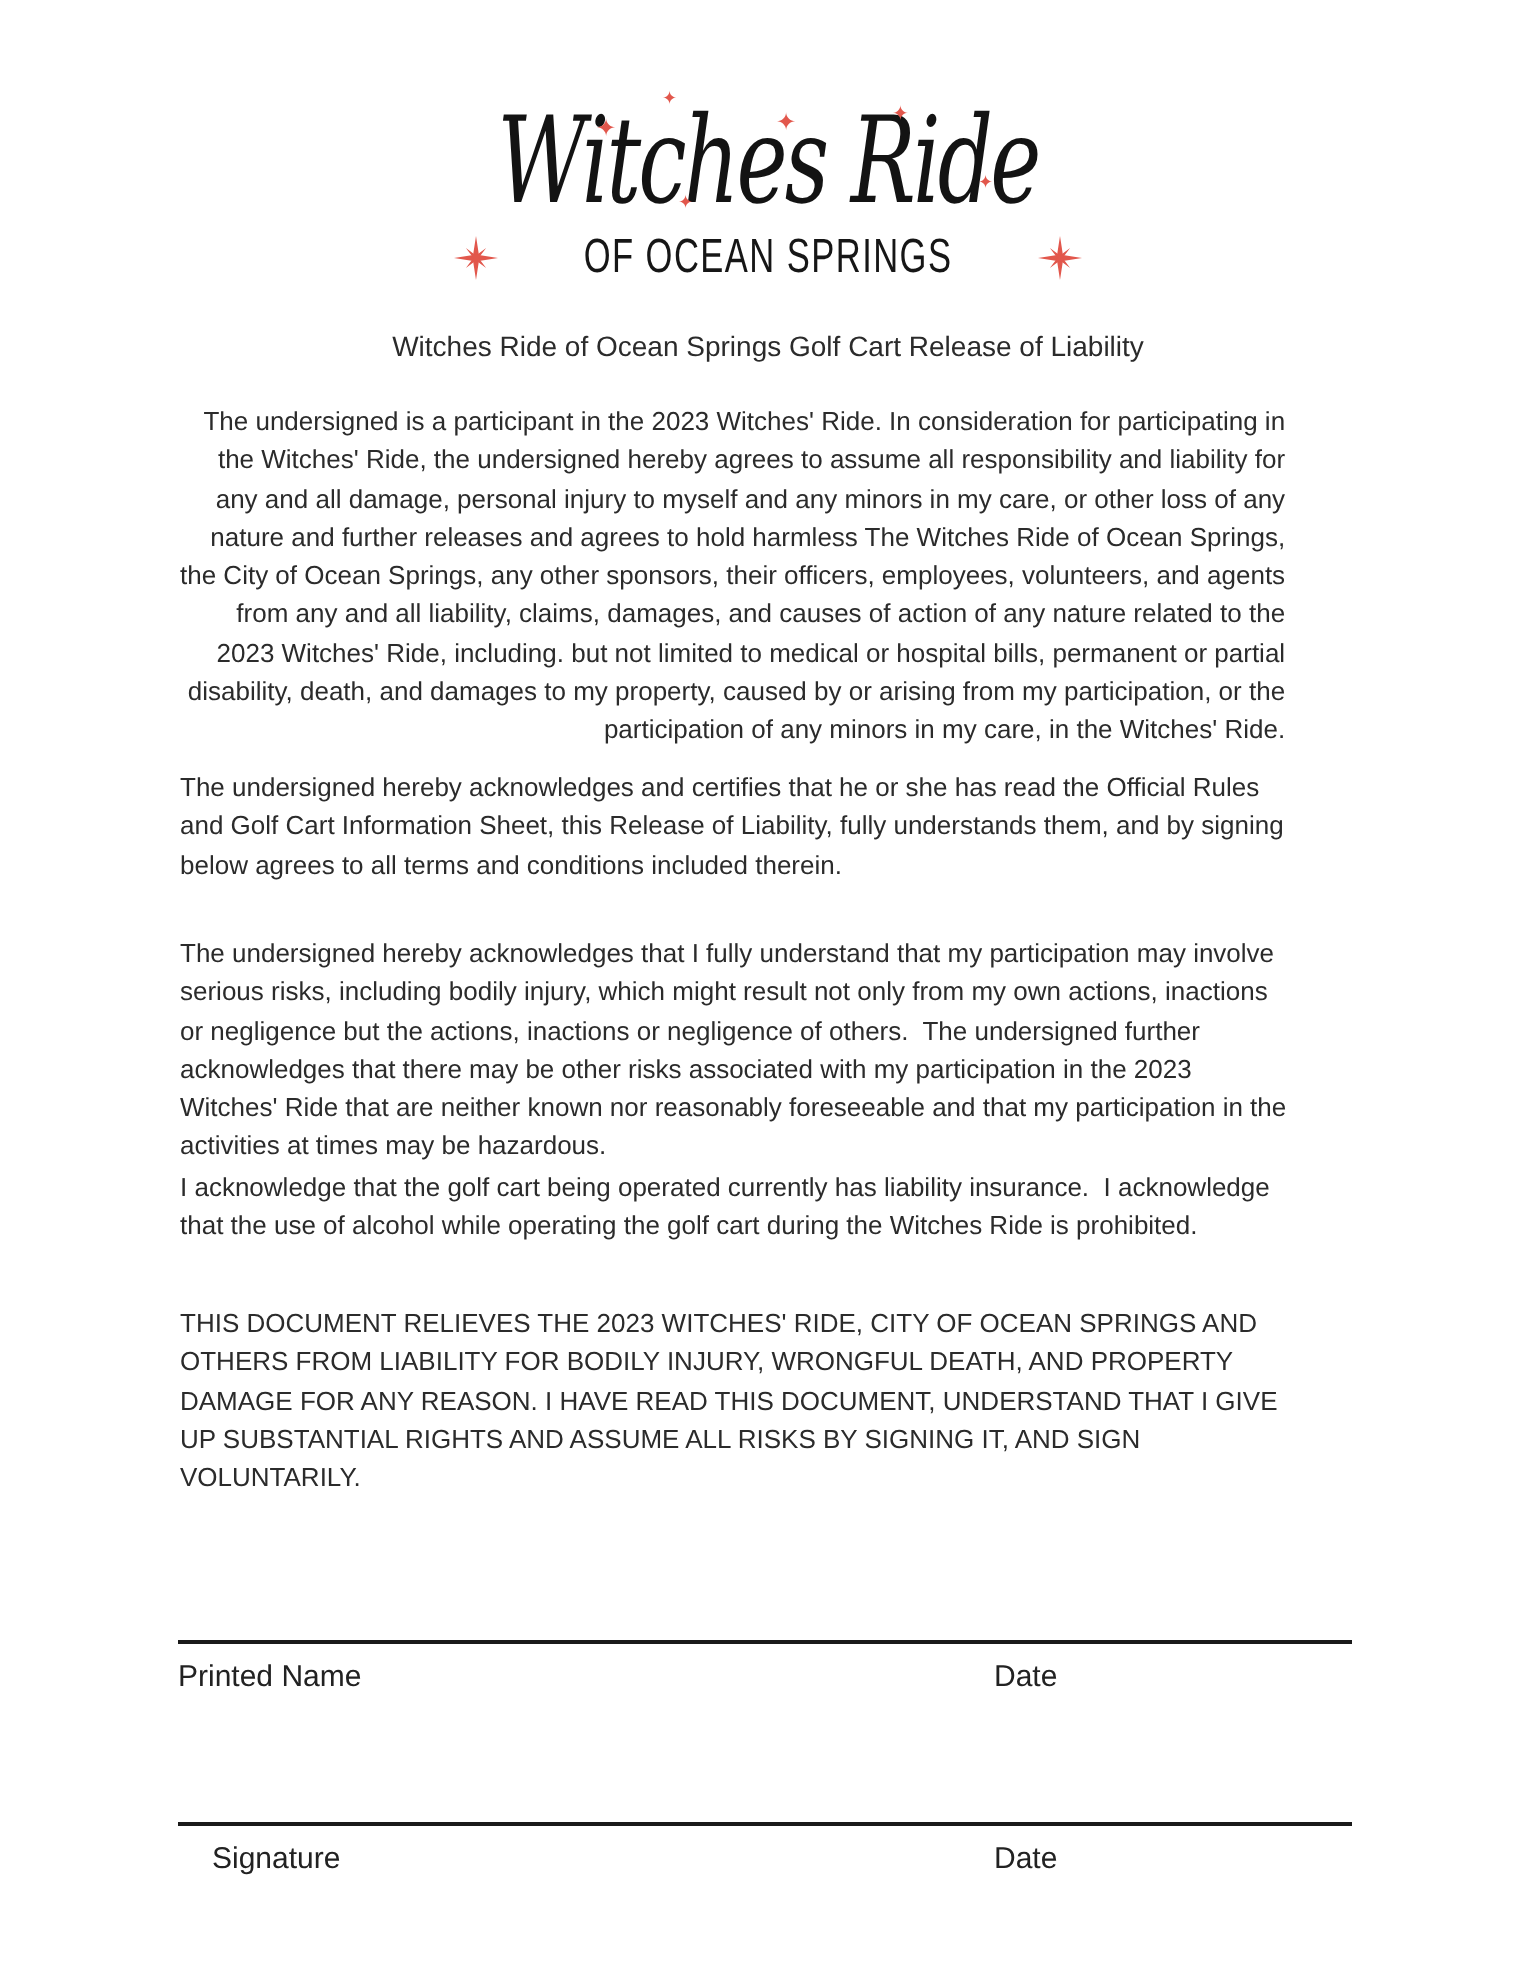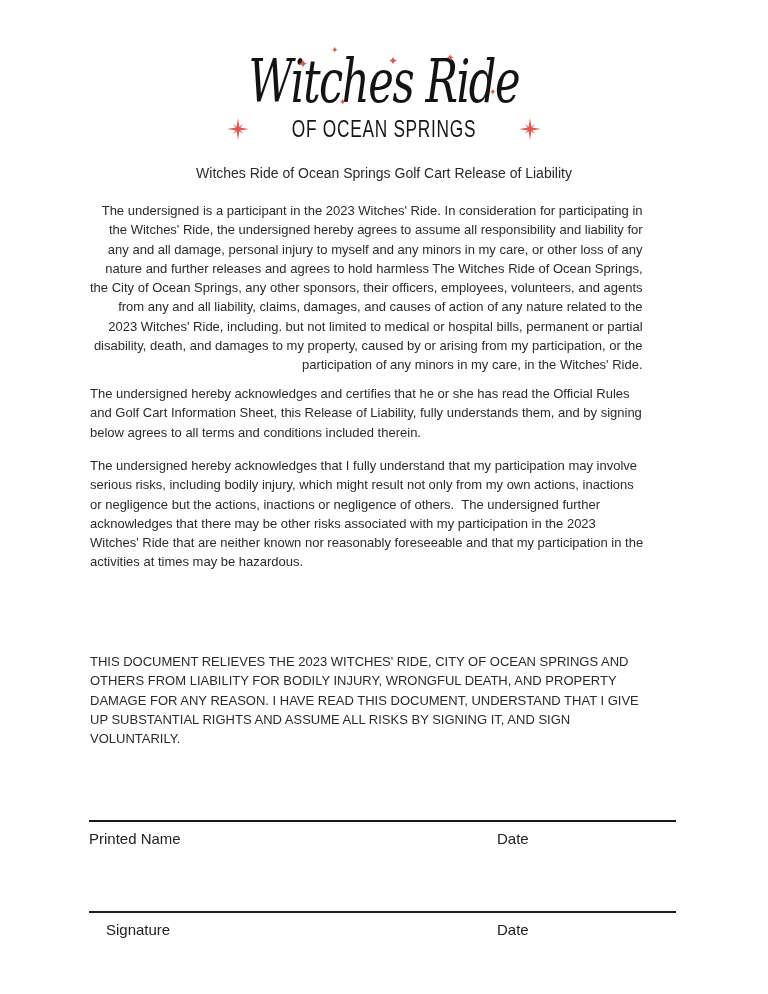--- a/index.html
+++ b/index.html
@@ -48,21 +48,21 @@
     position:absolute; top:165px; left:0; width:768px;
     text-align:center; font-size:14px; color:#2b2b2b;
   }
   .para {
     position:absolute; left:90px;
     font-size:13px; line-height:19.3px; color:#2b2b2b;
     white-space:pre;
   }
   .p1 { top:201px;text-align:right; }
   .p2 { top:384px; }
-  .p3 { top:456px; }
+  .p3 { top:467px; }
   .p4 { top:584px; }
   .p5 { top:636px;margin-top:16px; }
   
   .sig-line {
     position:absolute; left:89px; width:587px; height:0;
     border-top:2px solid #1a1a1a;
   }
   .l1 { top:820px; }
   .l2 { top:911px; }
   .sig-label {
@@ -109,20 +109,22 @@
 participation of any minors in my care, in the Witches' Ride.</div>
   <div class="para p2">The undersigned hereby acknowledges and certifies that he or she has read the Official Rules
 and Golf Cart Information Sheet, this Release of Liability, fully understands them, and by signing
 below agrees to all terms and conditions included therein.</div>
   <div class="para p3">The undersigned hereby acknowledges that I fully understand that my participation may involve
 serious risks, including bodily injury, which might result not only from my own actions, inactions
 or negligence but the actions, inactions or negligence of others.  The undersigned further
 acknowledges that there may be other risks associated with my participation in the 2023
 Witches' Ride that are neither known nor reasonably foreseeable and that my participation in the
 activities at times may be hazardous.</div>
+  <div class="para p4">I acknowledge that the golf cart being operated currently has liability insurance.  I acknowledge
+that the use of alcohol while operating the golf cart during the Witches Ride is prohibited.</div>
   <div class="para p5">THIS DOCUMENT RELIEVES THE 2023 WITCHES' RIDE, CITY OF OCEAN SPRINGS AND
 OTHERS FROM LIABILITY FOR BODILY INJURY, WRONGFUL DEATH, AND PROPERTY
 DAMAGE FOR ANY REASON. I HAVE READ THIS DOCUMENT, UNDERSTAND THAT I GIVE
 UP SUBSTANTIAL RIGHTS AND ASSUME ALL RISKS BY SIGNING IT, AND SIGN
 VOLUNTARILY.</div>
 
   <div class="sig-line l1"></div>
   <div class="sig-label" style="left:89px; top:830px;">Printed Name</div>
   <div class="sig-label" style="left:497px; top:830px;">Date</div>
 

